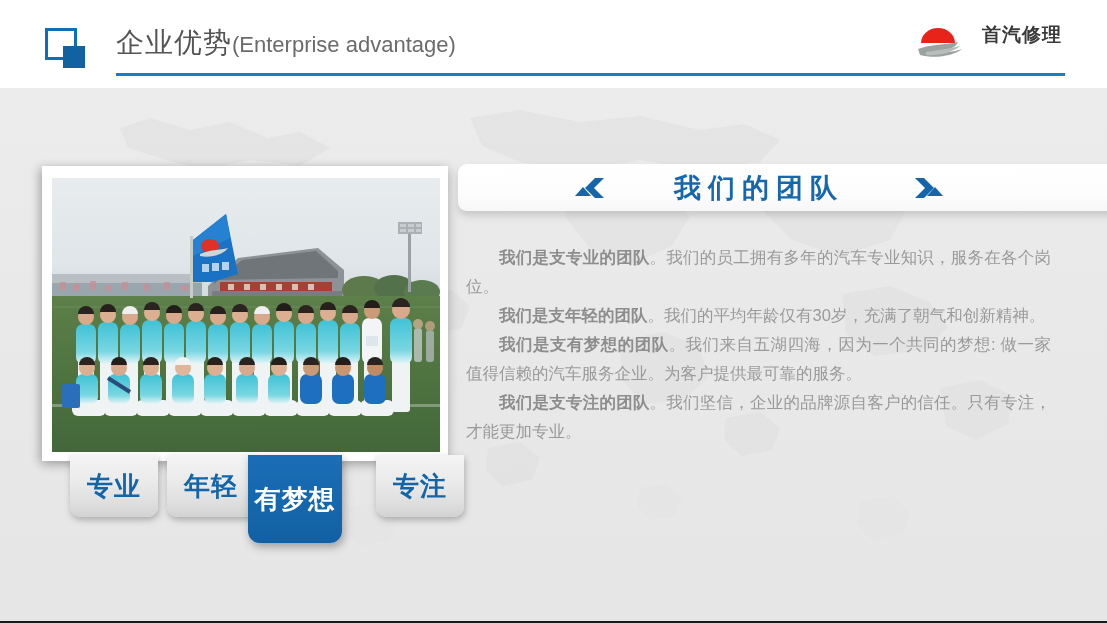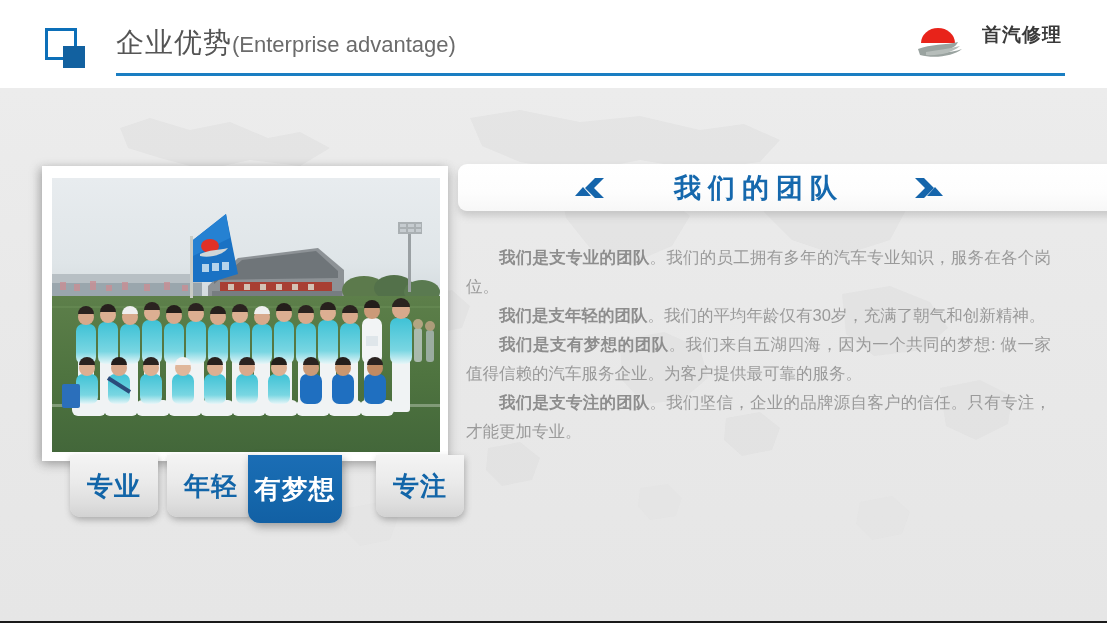--- a/index.html
+++ b/index.html
@@ -84,21 +84,21 @@
     font-size:26px;font-weight:bold;letter-spacing:1px;
     color:#1265a8;
     background:linear-gradient(180deg,#f4f4f4 0%,#eaeaea 45%,#dedede 78%,#d2d2d2 100%);
     box-shadow:1px 3px 6px rgba(90,90,90,.42);
     box-sizing:border-box;
   }
   .tab.t1{left:0;}
   .tab.t2{left:97px;}
   .tab.t4{left:274px;margin-left:32px;}
   .tab.active{
-    left:178px;top:0;width:94px;height:68px;
+    left:178px;top:0;width:94px;height:88px;
     border-radius:0 0 12px 12px;
     color:#ffffff;font-size:26px;
     background:linear-gradient(180deg,#1b6db5 0%,#1568ad 50%,#1260a4 100%);
     box-shadow:2px 4px 8px rgba(70,70,70,.45);
     z-index:3;
   }
   .tab.t4{z-index:1;}
   .tab.t1,.tab.t2{z-index:2;}
 
   

